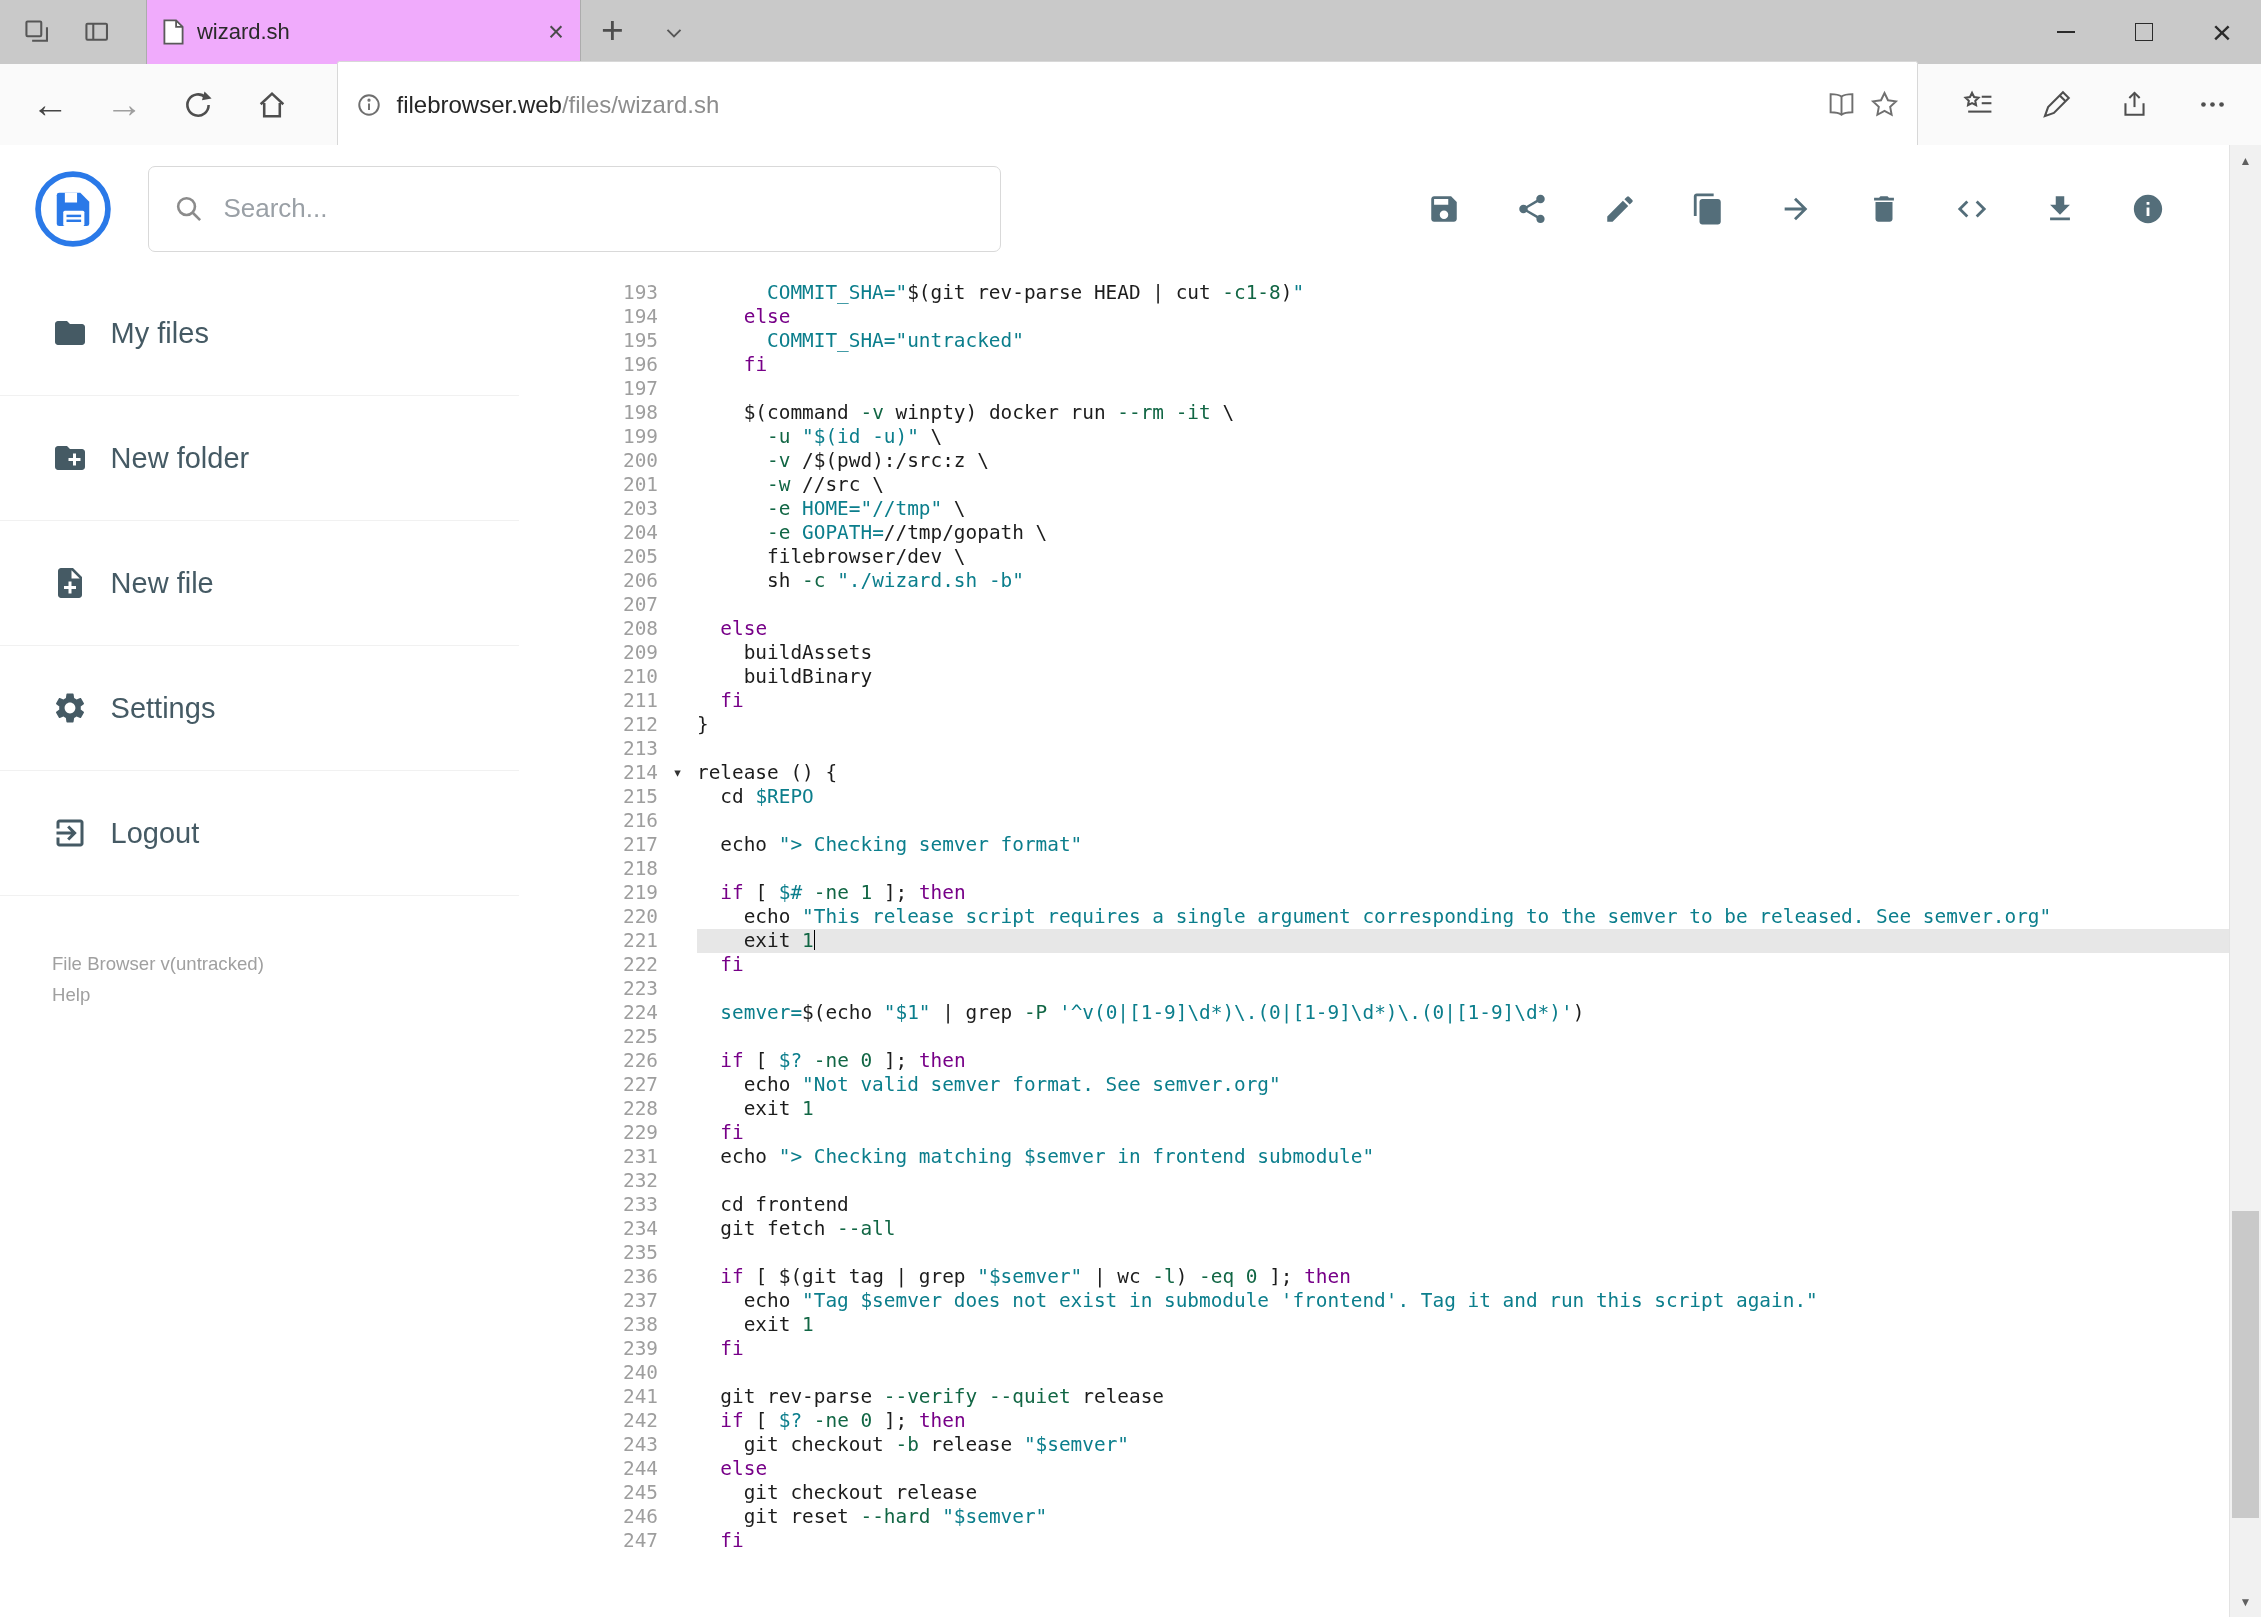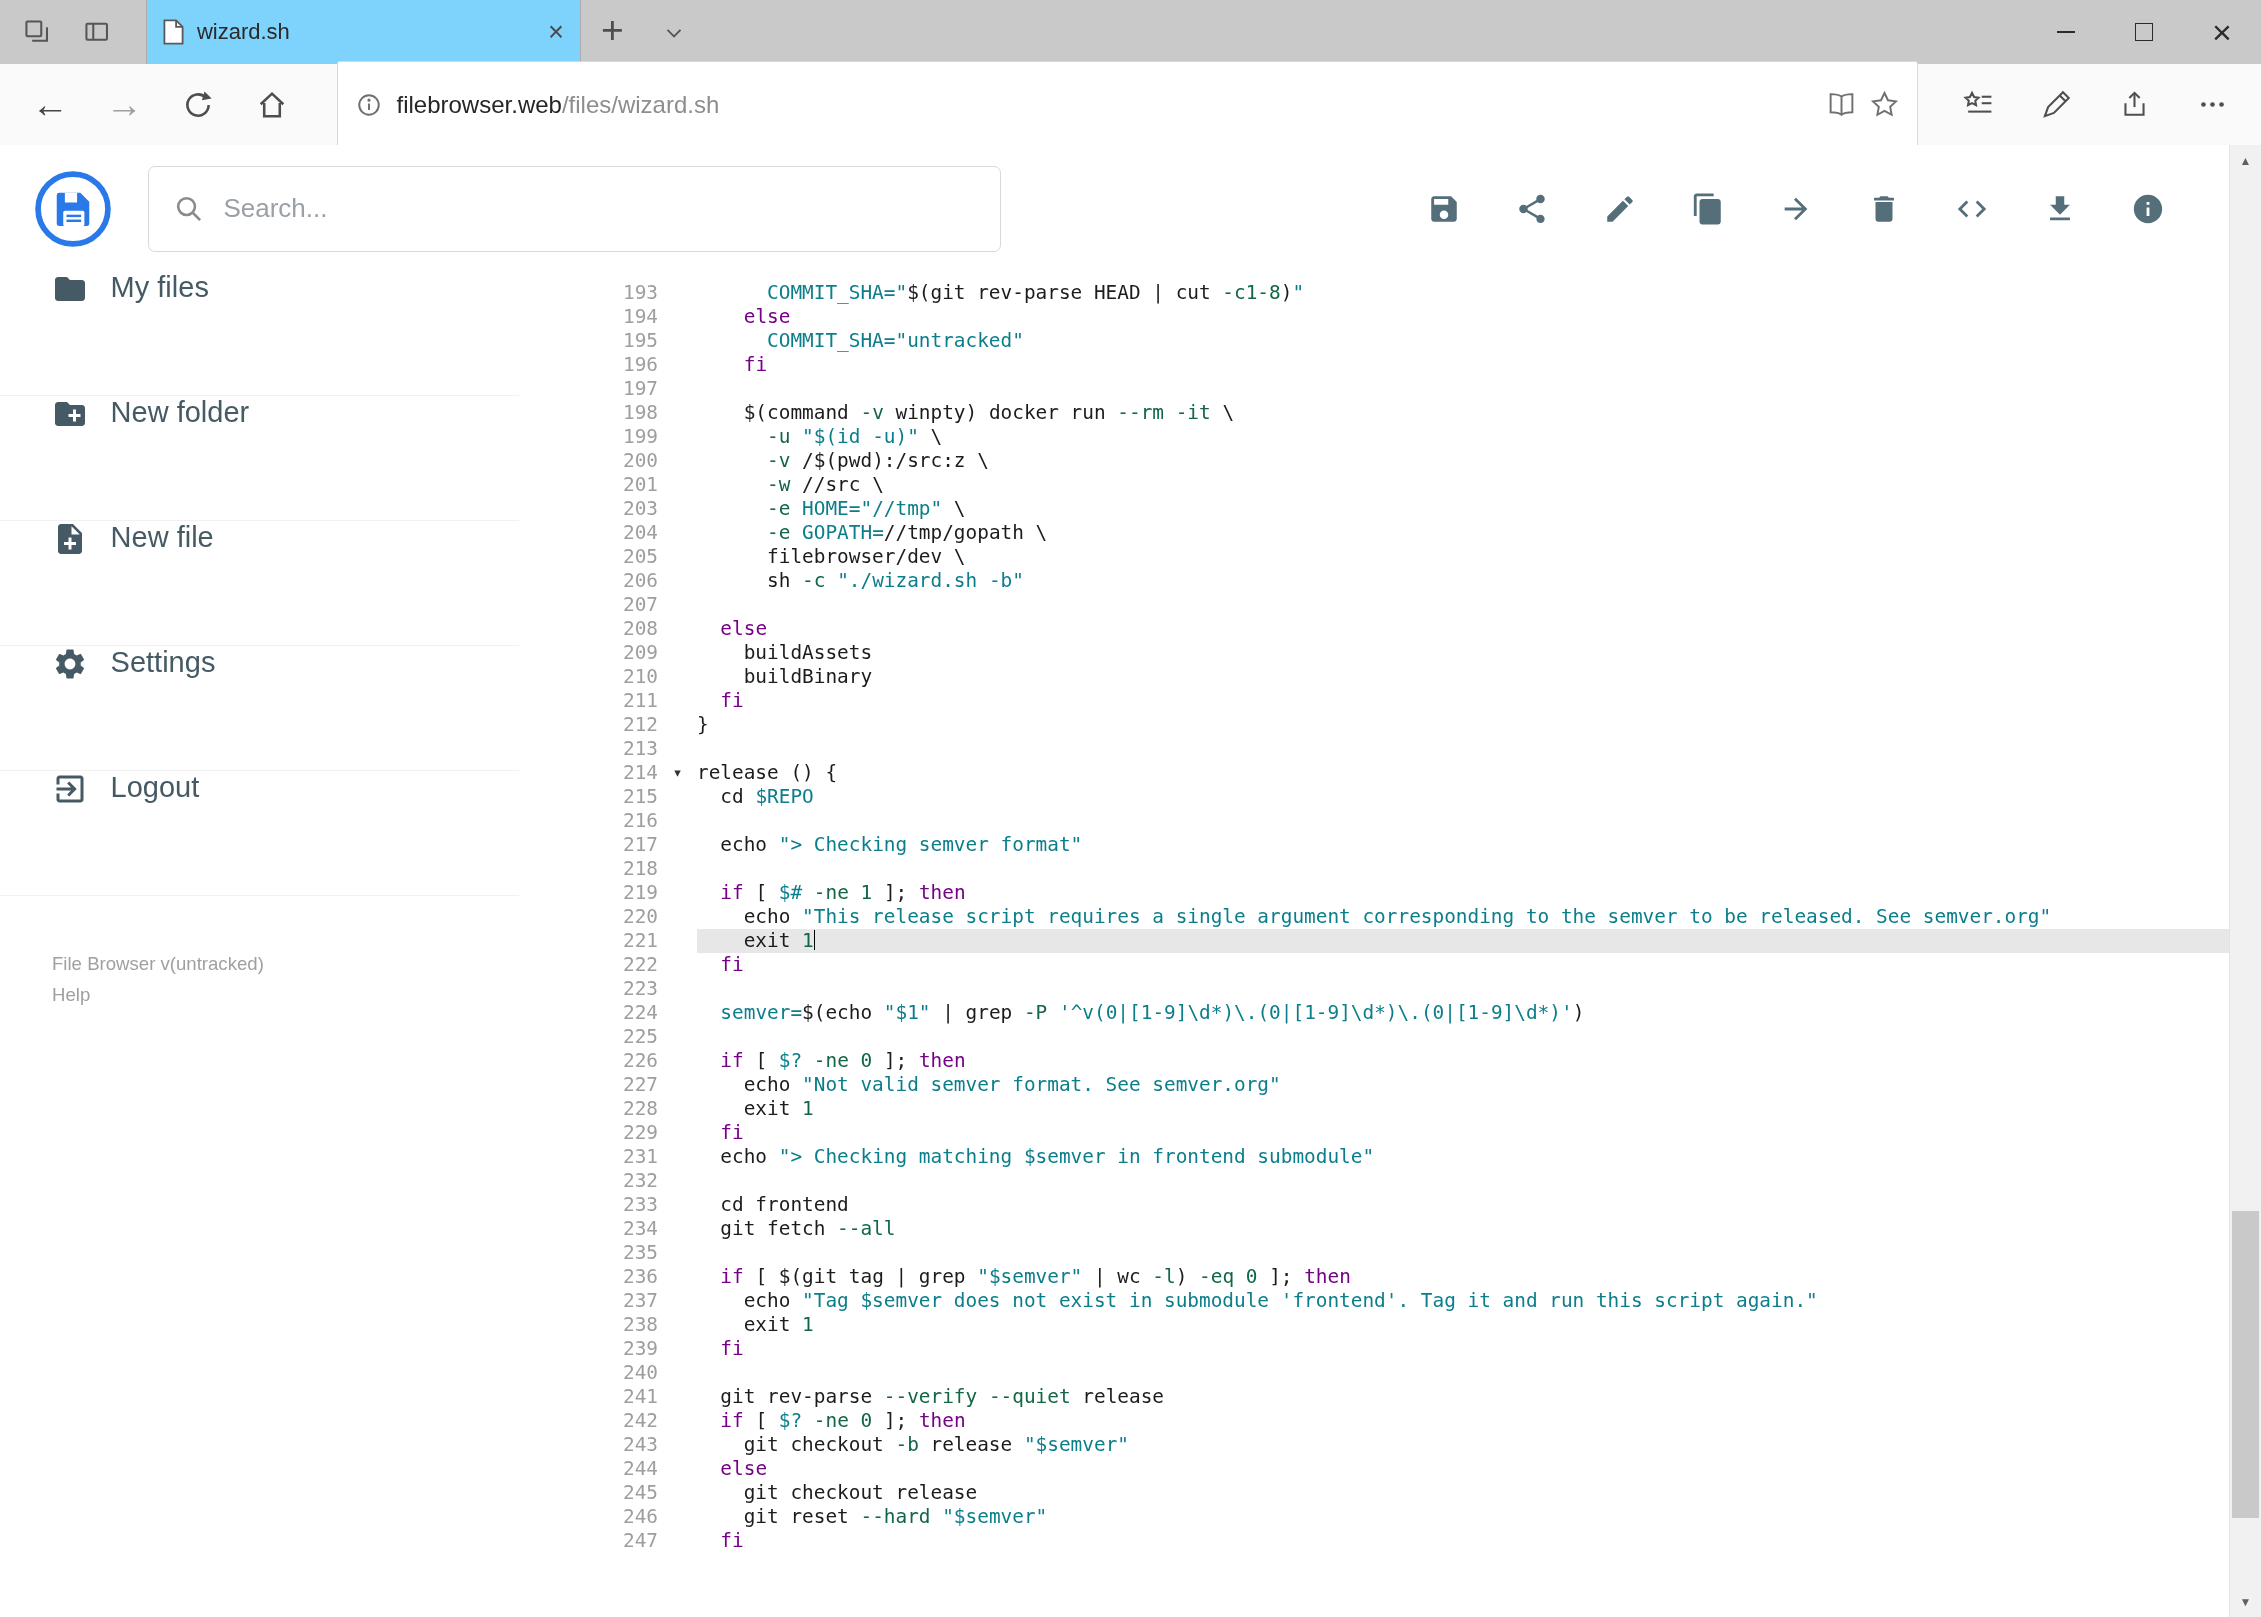--- a/index.html
+++ b/index.html
@@ -3,21 +3,21 @@
 <meta charset="utf-8">
 <style>
   html,body{margin:0;padding:0}
   body{width:2261px;height:1617px;overflow:hidden;background:#fff;font-family:"Liberation Sans",sans-serif;position:relative;color:#222}
   svg{display:block}
 
   
   .tabbar{position:absolute;top:0;left:0;width:100%;height:64px;background:#c9c9c9;display:flex;align-items:stretch}
   .tb-btn{width:60px;display:flex;align-items:center;justify-content:center;color:#555}
   .tb-first{margin-left:6.5px}
-  .tab{width:401px;background:#7dd3fc;border-left:0.8px solid #acacac;border-right:0.8px solid #acacac;display:flex;align-items:center;padding:18px 16px;gap:13px;margin-left:19.4px}
+  .tab{width:401px;background:#f0abfc;border-left:0.8px solid #acacac;border-right:0.8px solid #acacac;display:flex;align-items:center;padding:18px 16px;gap:13px;margin-left:19.4px}
   .tabtitle{flex:1;font-size:22px;color:#2a2a2a;white-space:nowrap;overflow:hidden}
   .tabclose{font-size:27.4px;color:#4a4a4a;line-height:1}
   .newtab{font-size:39px;font-weight:300;color:#4e4e4e;width:63px;line-height:1;padding-bottom:4.8px}
   .wincontrols{margin-left:auto;display:flex}
   .wc{width:78px;display:flex;align-items:center;justify-content:center}
   .min-glyph{width:18px;height:1.6px;background:#2b2b2b}
   .max-glyph{width:16px;height:16px;border:1.6px solid #2b2b2b}
   .wc-close{font-size:34px;font-weight:300;color:#2b2b2b;line-height:1}
 
   
@@ -37,21 +37,21 @@
   .appheader{position:absolute;top:145px;left:0;width:2231px;height:127px;background:#fff;border-bottom:0.8px solid #e4e4e4;display:flex;align-items:center}
   .logo{margin-left:34px}
   .search{width:803px;height:84px;border:0.8px solid #d9d9d9;border-radius:7px;display:flex;align-items:center;padding:0 24px;gap:19.4px;margin-left:36px;background:#fff}
   .search-ph{font-size:26px;color:#9aa0a6}
   .toolbar{margin-left:auto;display:flex;gap:52px;margin-right:65px}
   .tool-btn{width:36px;height:36px;display:flex;align-items:center;justify-content:center}
   .tool-btn svg{fill:var(--icon,#546e7a)}
 
   
   .sidebar{position:absolute;left:0;top:271px;bottom:0;width:519px;background:#fff}
-  .sb-item{height:124px;display:flex;gap:22.6px;padding-left:52px;border-bottom:0.8px solid #f1f1f1}
+  .sb-item{height:124px;display:flex;align-items:center;gap:22.6px;padding-left:52px;border-bottom:0.8px solid #f1f1f1}
   .sb-item svg{fill:var(--sidebar_text,#455a64)}
   .sb-label{font-size:29px;color:var(--sidebar_text,#455a64)}
   .sb-footer{position:absolute;left:52px;top:677px;font-size:18.6px;color:#a0a0a0;line-height:31px}
 
   
   .editor{position:absolute;left:519px;top:271px;right:31px;bottom:0;background:#fff;overflow:hidden;font-family:"DejaVu Sans Mono","Liberation Mono",monospace;font-size:19.4px;line-height:24px;padding-top:9.7px}
   .crow{display:flex;height:24px;white-space:pre}
   .gut{width:139px;flex:none;text-align:right;color:var(--lnum,#9e9e9e)}
   .fold{width:39px;flex:none;display:flex;align-items:center;justify-content:center;font-size:13px;color:#333;font-family:"DejaVu Sans",sans-serif}
   .cline{flex:1;color:var(--plain,#1c1c1c)}

